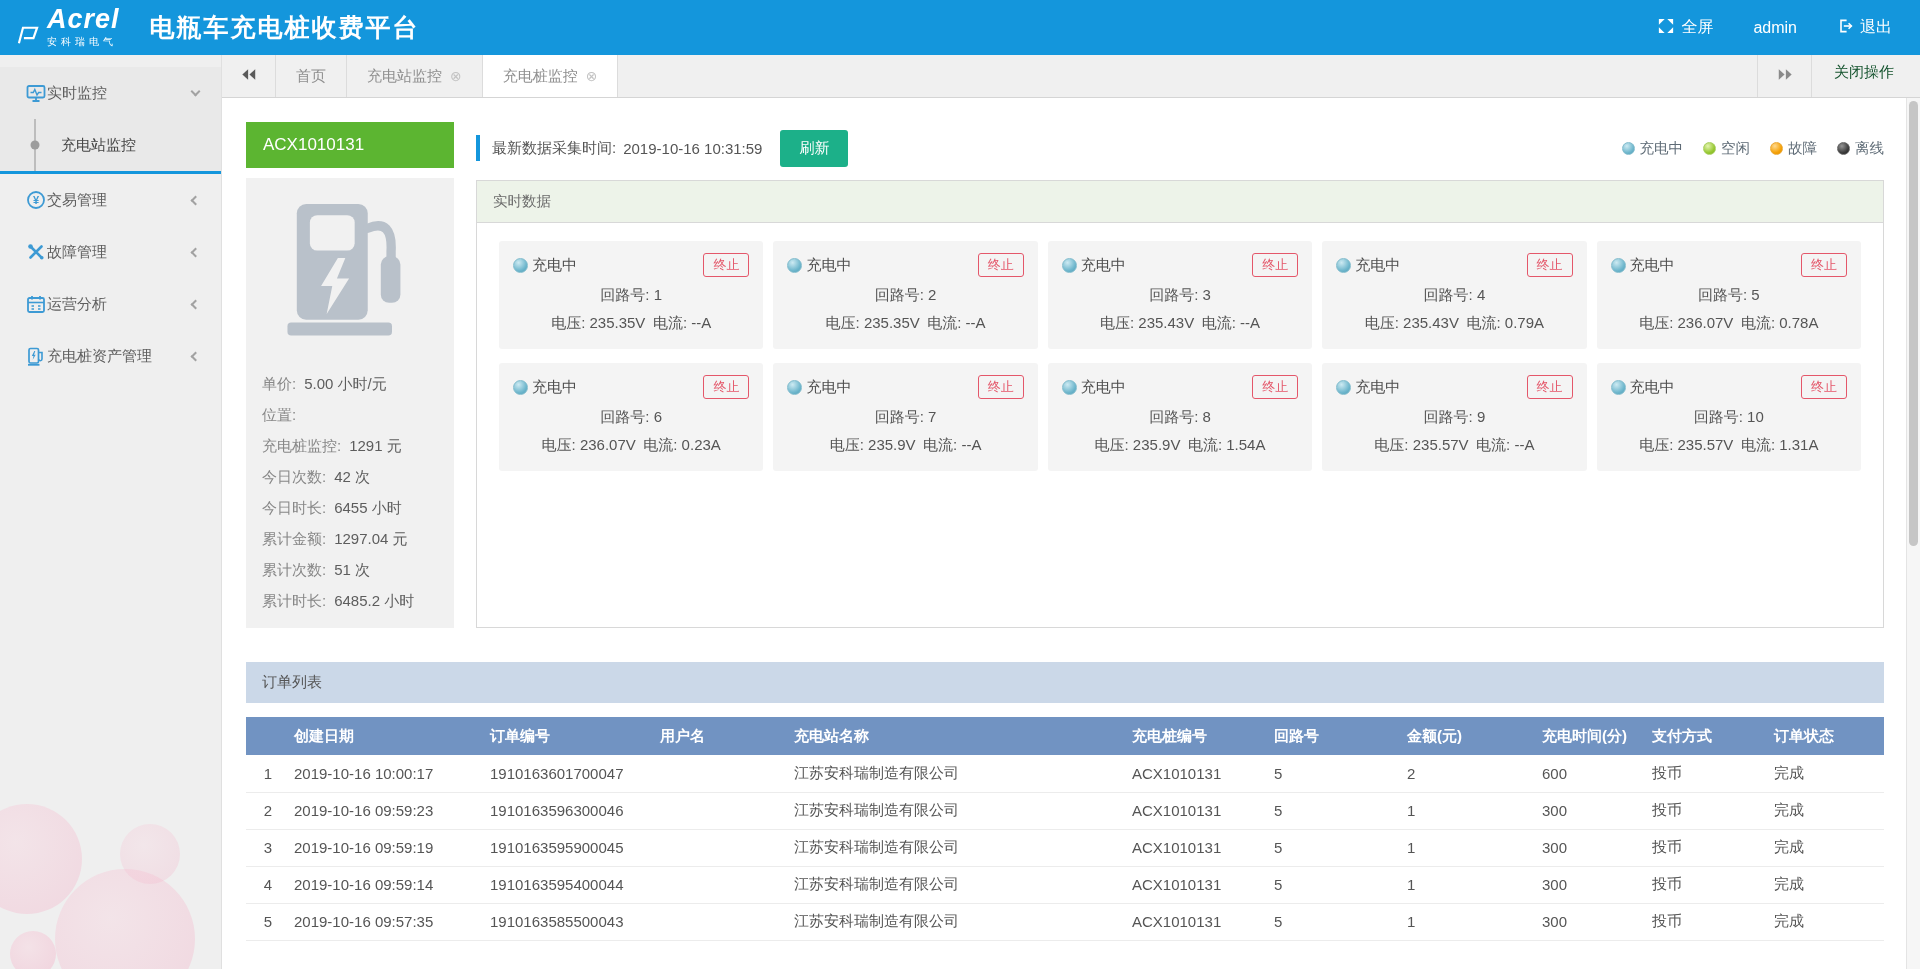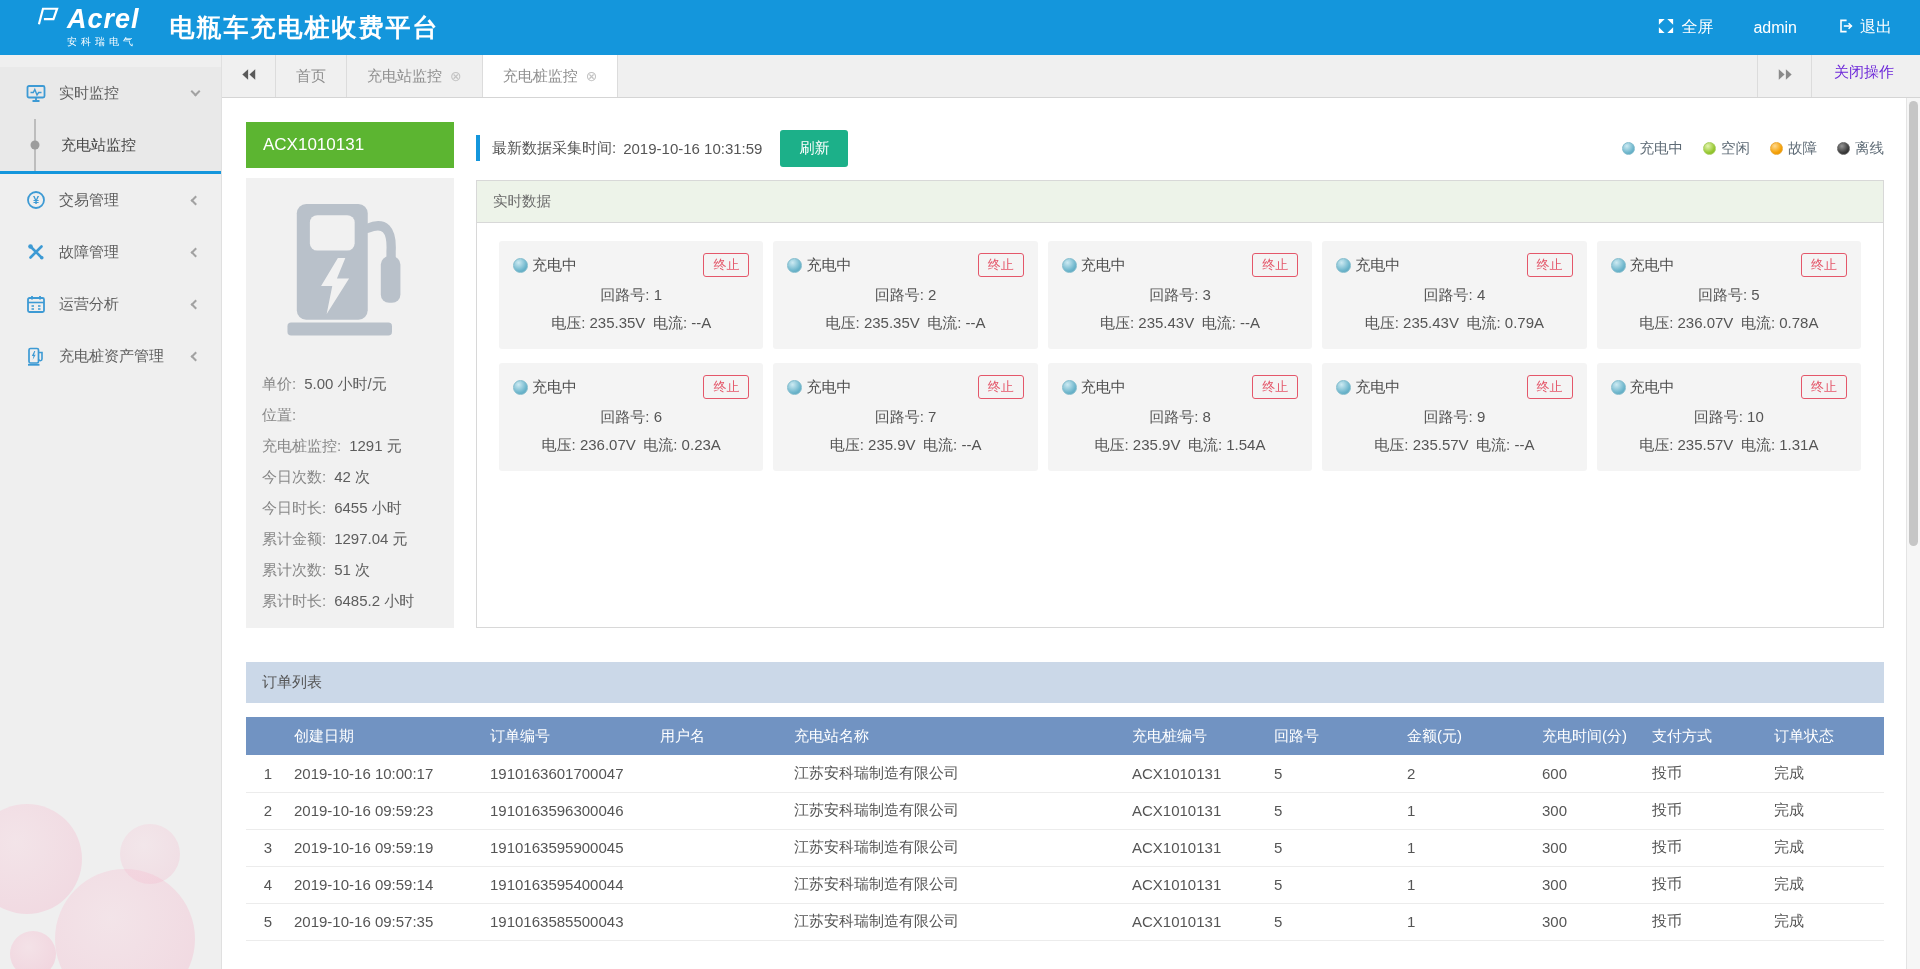--- a/index.html
+++ b/index.html
@@ -2,32 +2,32 @@
 <html><head>
 <meta charset="utf-8">
 <style>
   *{margin:0;padding:0;box-sizing:border-box}
   html,body{width:1920px;height:969px;overflow:hidden}
   body{font-family:"Liberation Sans","DejaVu Sans",sans-serif;background:#fff;color:#555}
   .app{width:1920px;height:969px;display:flex;flex-direction:column}
 
   
   .top-header{flex:0 0 55px;background:#1496dc;display:flex;align-items:center;color:#fff}
-  .logo{display:flex;align-items:flex-start;gap:7px;padding-left:36px}
+  .logo{display:flex;align-items:flex-end;gap:7px;padding-left:16px}
   .logo-main{font-size:27px;font-weight:bold;font-style:italic;line-height:1;letter-spacing:1px}
   .logo-sub{font-size:10px;letter-spacing:4px;margin-top:2px;white-space:nowrap}
   .app-title{font-size:25px;font-weight:bold;margin-left:30px;letter-spacing:2px}
   .header-right{margin-left:auto;display:flex;align-items:center;gap:40px;padding-right:28px;font-size:16px}
   .hbtn{display:flex;align-items:center;gap:7px;cursor:pointer}
 
   
   .body-row{flex:1;display:flex;min-height:0}
   .sidebar{flex:0 0 222px;width:222px;background:#efefef;border-right:1px solid #e0e0e0;position:relative;padding-top:12px;overflow:hidden}
   .sgroup.expanded{background:#e9e9e9;border-bottom:3px solid #1496dc}
-  .sitem{height:52px;display:flex;align-items:center;padding:0 22px 0 26px;cursor:pointer;color:#5e5e5e;font-size:15px;gap:13px}
+  .sitem{height:52px;display:flex;align-items:center;padding:0 22px 0 26px;cursor:pointer;color:#5e5e5e;font-size:15px;gap:1px}
   .sicon{width:20px;height:20px;display:inline-flex;flex:0 0 20px}
   .sicon svg{width:20px;height:20px}
   .chev{width:7px;height:7px;border:solid #a2a2a2;border-width:0 2px 2px 0;margin-left:auto;flex:0 0 7px}
   .chev.down{transform:rotate(45deg);margin-top:-4px}
   .chev.left{transform:rotate(135deg)}
   .ssub{height:52px;display:flex;align-items:center;position:relative;padding-left:61px;font-size:15px;color:#6a6a6a;cursor:pointer}
   .submark{position:absolute;left:34px;top:0;height:100%;width:2px;background:#bdbdbd}
   .submark .dot{position:absolute;left:50%;top:50%;width:9px;height:9px;background:#9d9d9d;border-radius:50%;transform:translate(-50%,-50%)}
   .ssub.active{color:#454545}
   .deco i{position:absolute;border-radius:50%;background:radial-gradient(circle at 40% 35%,#f9d2de,#f2afc6);opacity:.38}
@@ -40,21 +40,21 @@
 
   
   .tabbar{flex:0 0 43px;height:43px;background:#f0f0f0;border-bottom:1px solid #d5d5d5;display:flex;align-items:stretch}
   .tab-nav{width:54px;display:flex;align-items:center;justify-content:center;cursor:pointer}
   .tab-nav.lft{border-right:1px solid #dcdcdc}
   .tab-nav.rgt{border-left:1px solid #dcdcdc}
   .tab{display:flex;align-items:center;gap:8px;padding:0 20px;border-right:1px solid #dcdcdc;color:#8f8f8f;font-size:15px;cursor:pointer}
   .tab.active{background:#fff}
   .tclose{color:#c3c3c3;font-size:14px;line-height:1}
   .tab-right{margin-left:auto;display:flex;align-items:stretch}
-  .closeops{display:flex;align-items:center;padding:0 26px 8px 22px;border-left:1px solid #dcdcdc;color:#6d28d9;font-size:15px;cursor:pointer}
+  .closeops{display:flex;align-items:center;padding:0 26px 8px 22px;border-left:1px solid #dcdcdc;color:#14532d;font-size:15px;cursor:pointer}
 
   
   .content{flex:1;background:#fff;padding:24px 36px 0 24px;overflow:hidden}
   .top-row{display:flex;gap:22px}
 
   .pile-panel{flex:0 0 208px;width:208px}
   .pile-header{background:#5cb531;color:#fff;font-size:17px;padding:13px 17px}
   .pile-body{padding-top:10px}
   .pile-inner{background:#f1f1f1;padding:14px 16px 16px;min-height:450px}
   .pile-icon-wrap{display:flex;justify-content:center;padding:6px 0 14px}
@@ -81,21 +81,21 @@
   .card{background:#f4f4f4;border-radius:3px;padding:12px 14px 16px}
   .card-top{display:flex;align-items:center;justify-content:space-between}
   .cstatus{display:flex;align-items:center;gap:4px;font-size:15px;color:#4d4d4d}
   .cstatus .ldot{width:15px;height:15px}
   .terminate{border:1px solid #e4576a;color:#e4576a;font-size:13px;padding:2px 9px;border-radius:3px;cursor:pointer;background:transparent}
   .cline{text-align:center;font-size:15px;color:#555;margin-top:9px}
 
   .orders{margin-top:34px}
   .orders-header{background:#cbd8e8;padding:11px 16px;font-size:15px;color:#555}
   .orders table{width:100%;border-collapse:collapse;table-layout:fixed;margin-top:14px}
-  .orders th{background:#7193c2;color:#fff;font-size:15px;font-weight:normal;text-align:left;height:38px;padding:0 4px}
+  .orders th{background:#7193c2;color:#fff;font-size:15px;font-weight:bold;text-align:left;height:38px;padding:0 4px}
   .orders td{height:37px;font-size:15px;color:#555;border-bottom:1px solid #ececec;padding:0 4px;overflow:hidden;white-space:nowrap}
   .orders td.idx,.orders th.idx{text-align:center}
 
   
   .footer{flex:0 0 30px;background:#edf2f8;border-top:1px solid #dfe5ee;display:flex;align-items:center;justify-content:flex-end;padding-right:48px;font-size:15px;color:#8b97a3;gap:6px}
   .footer a{color:#2a7cc4;text-decoration:none;cursor:pointer}
   .vscroll{position:absolute;right:0;top:43px;bottom:0;width:14px;background:#f6f6f6;border-left:1px solid #e4e4e4}
   .vthumb{position:absolute;top:3px;left:2px;width:9px;height:445px;background:#c6c6c6;border-radius:5px;cursor:pointer}
 </style>
 </head>

